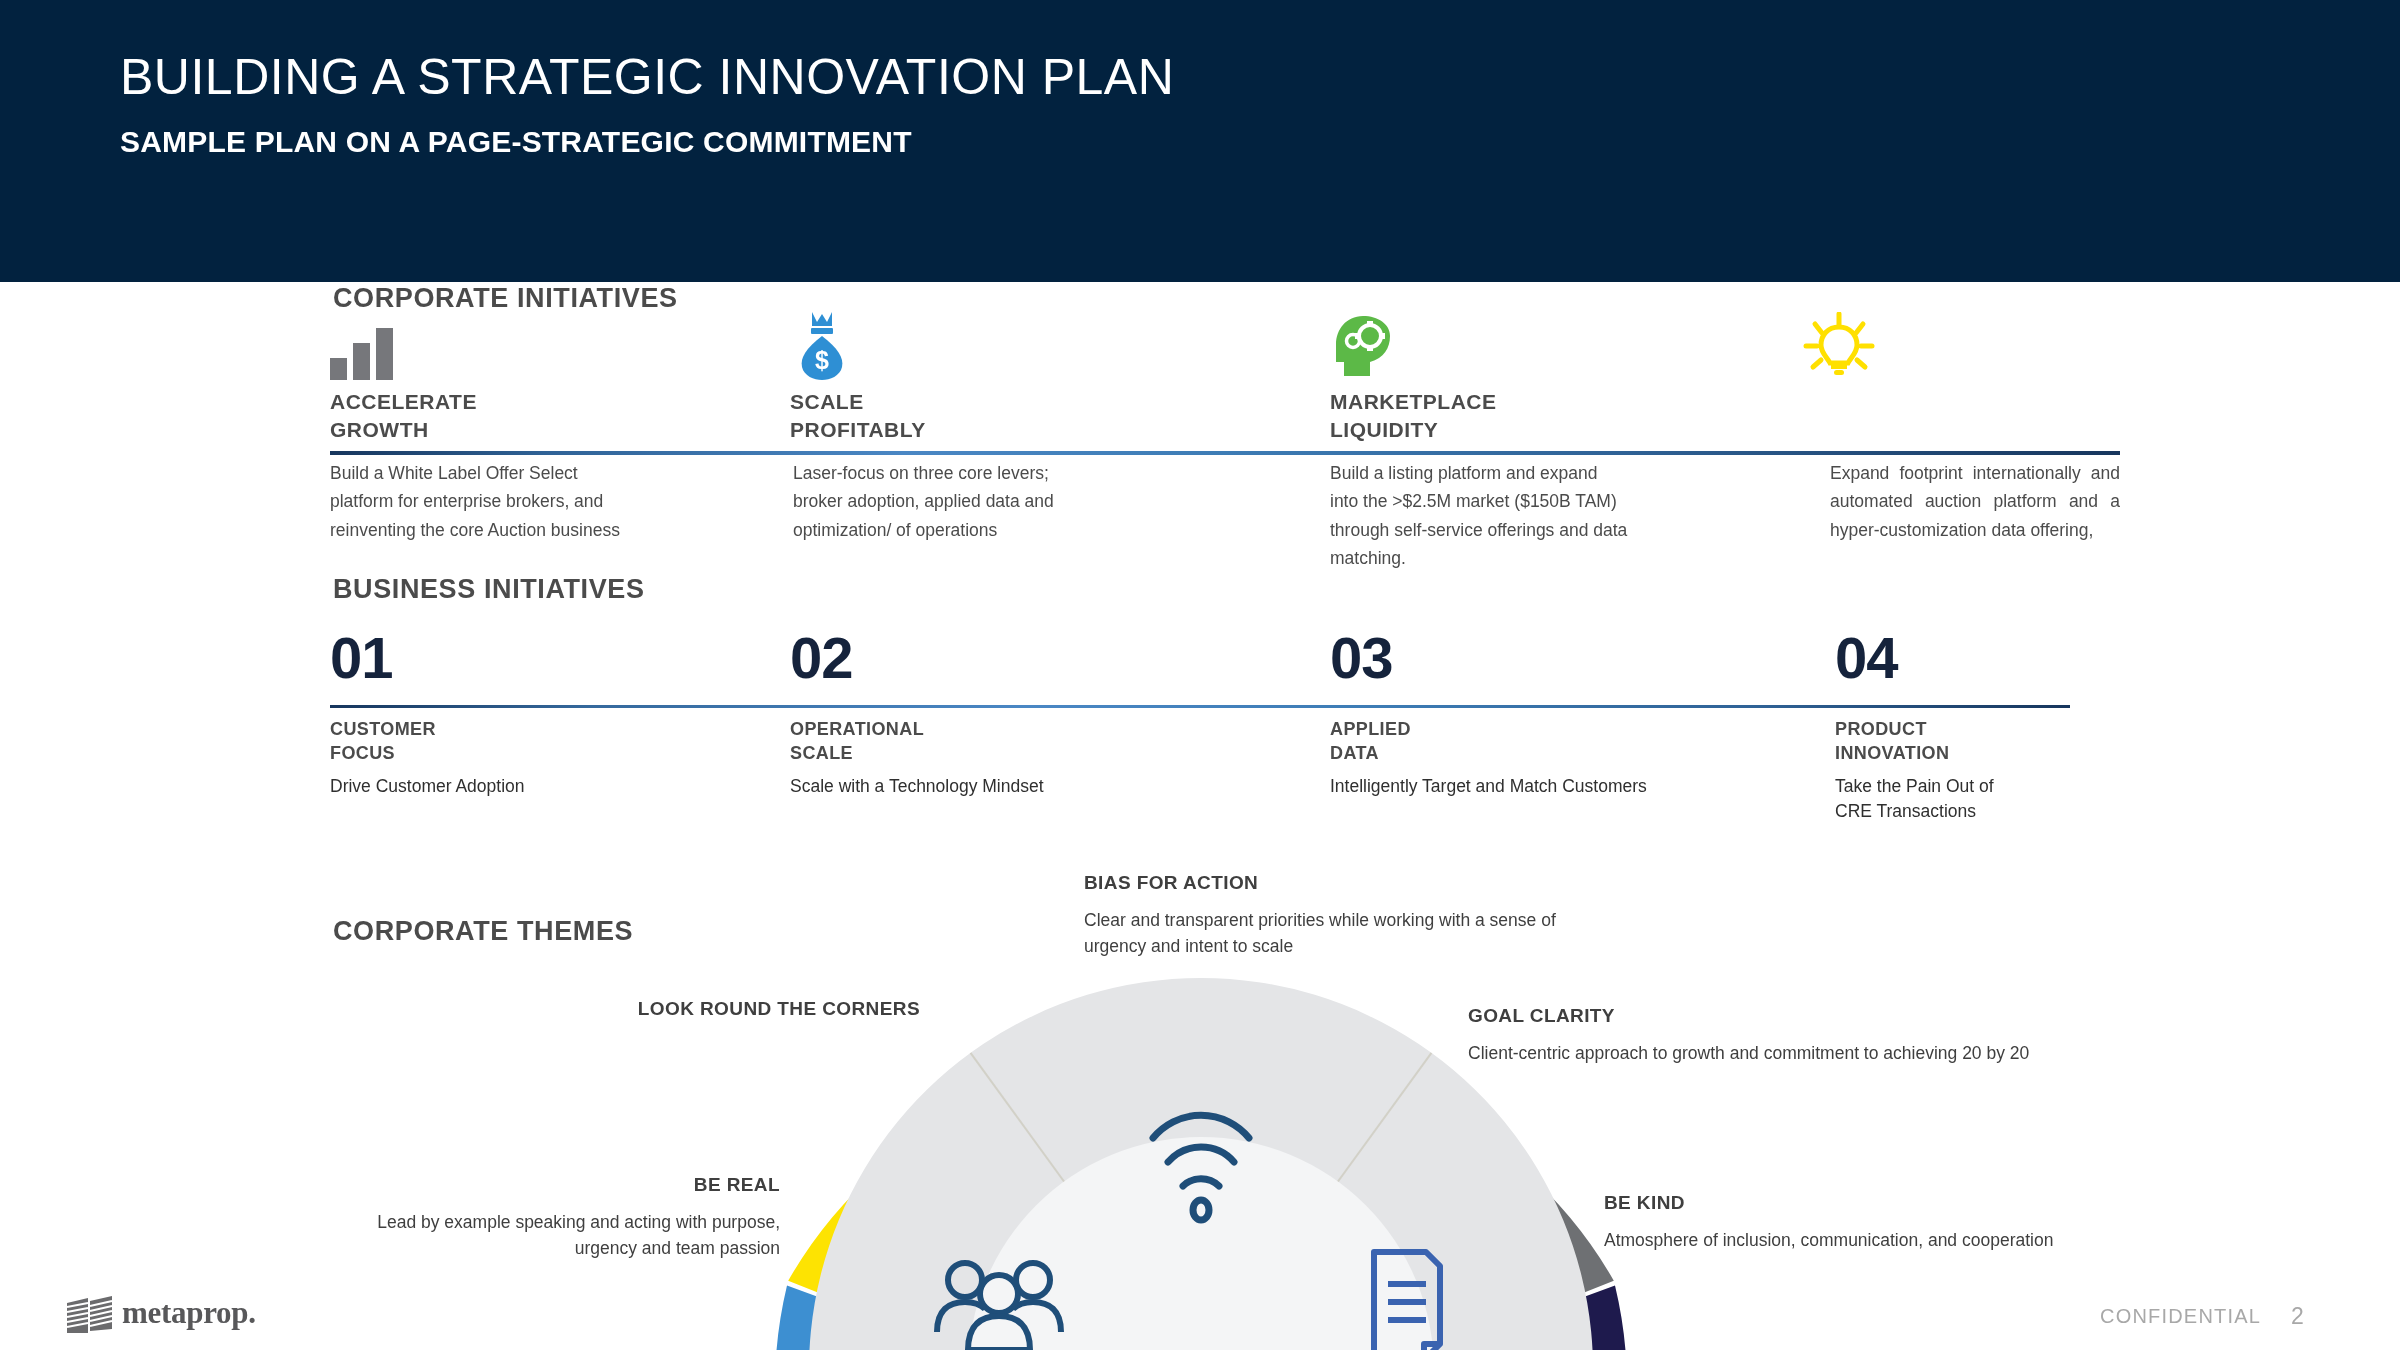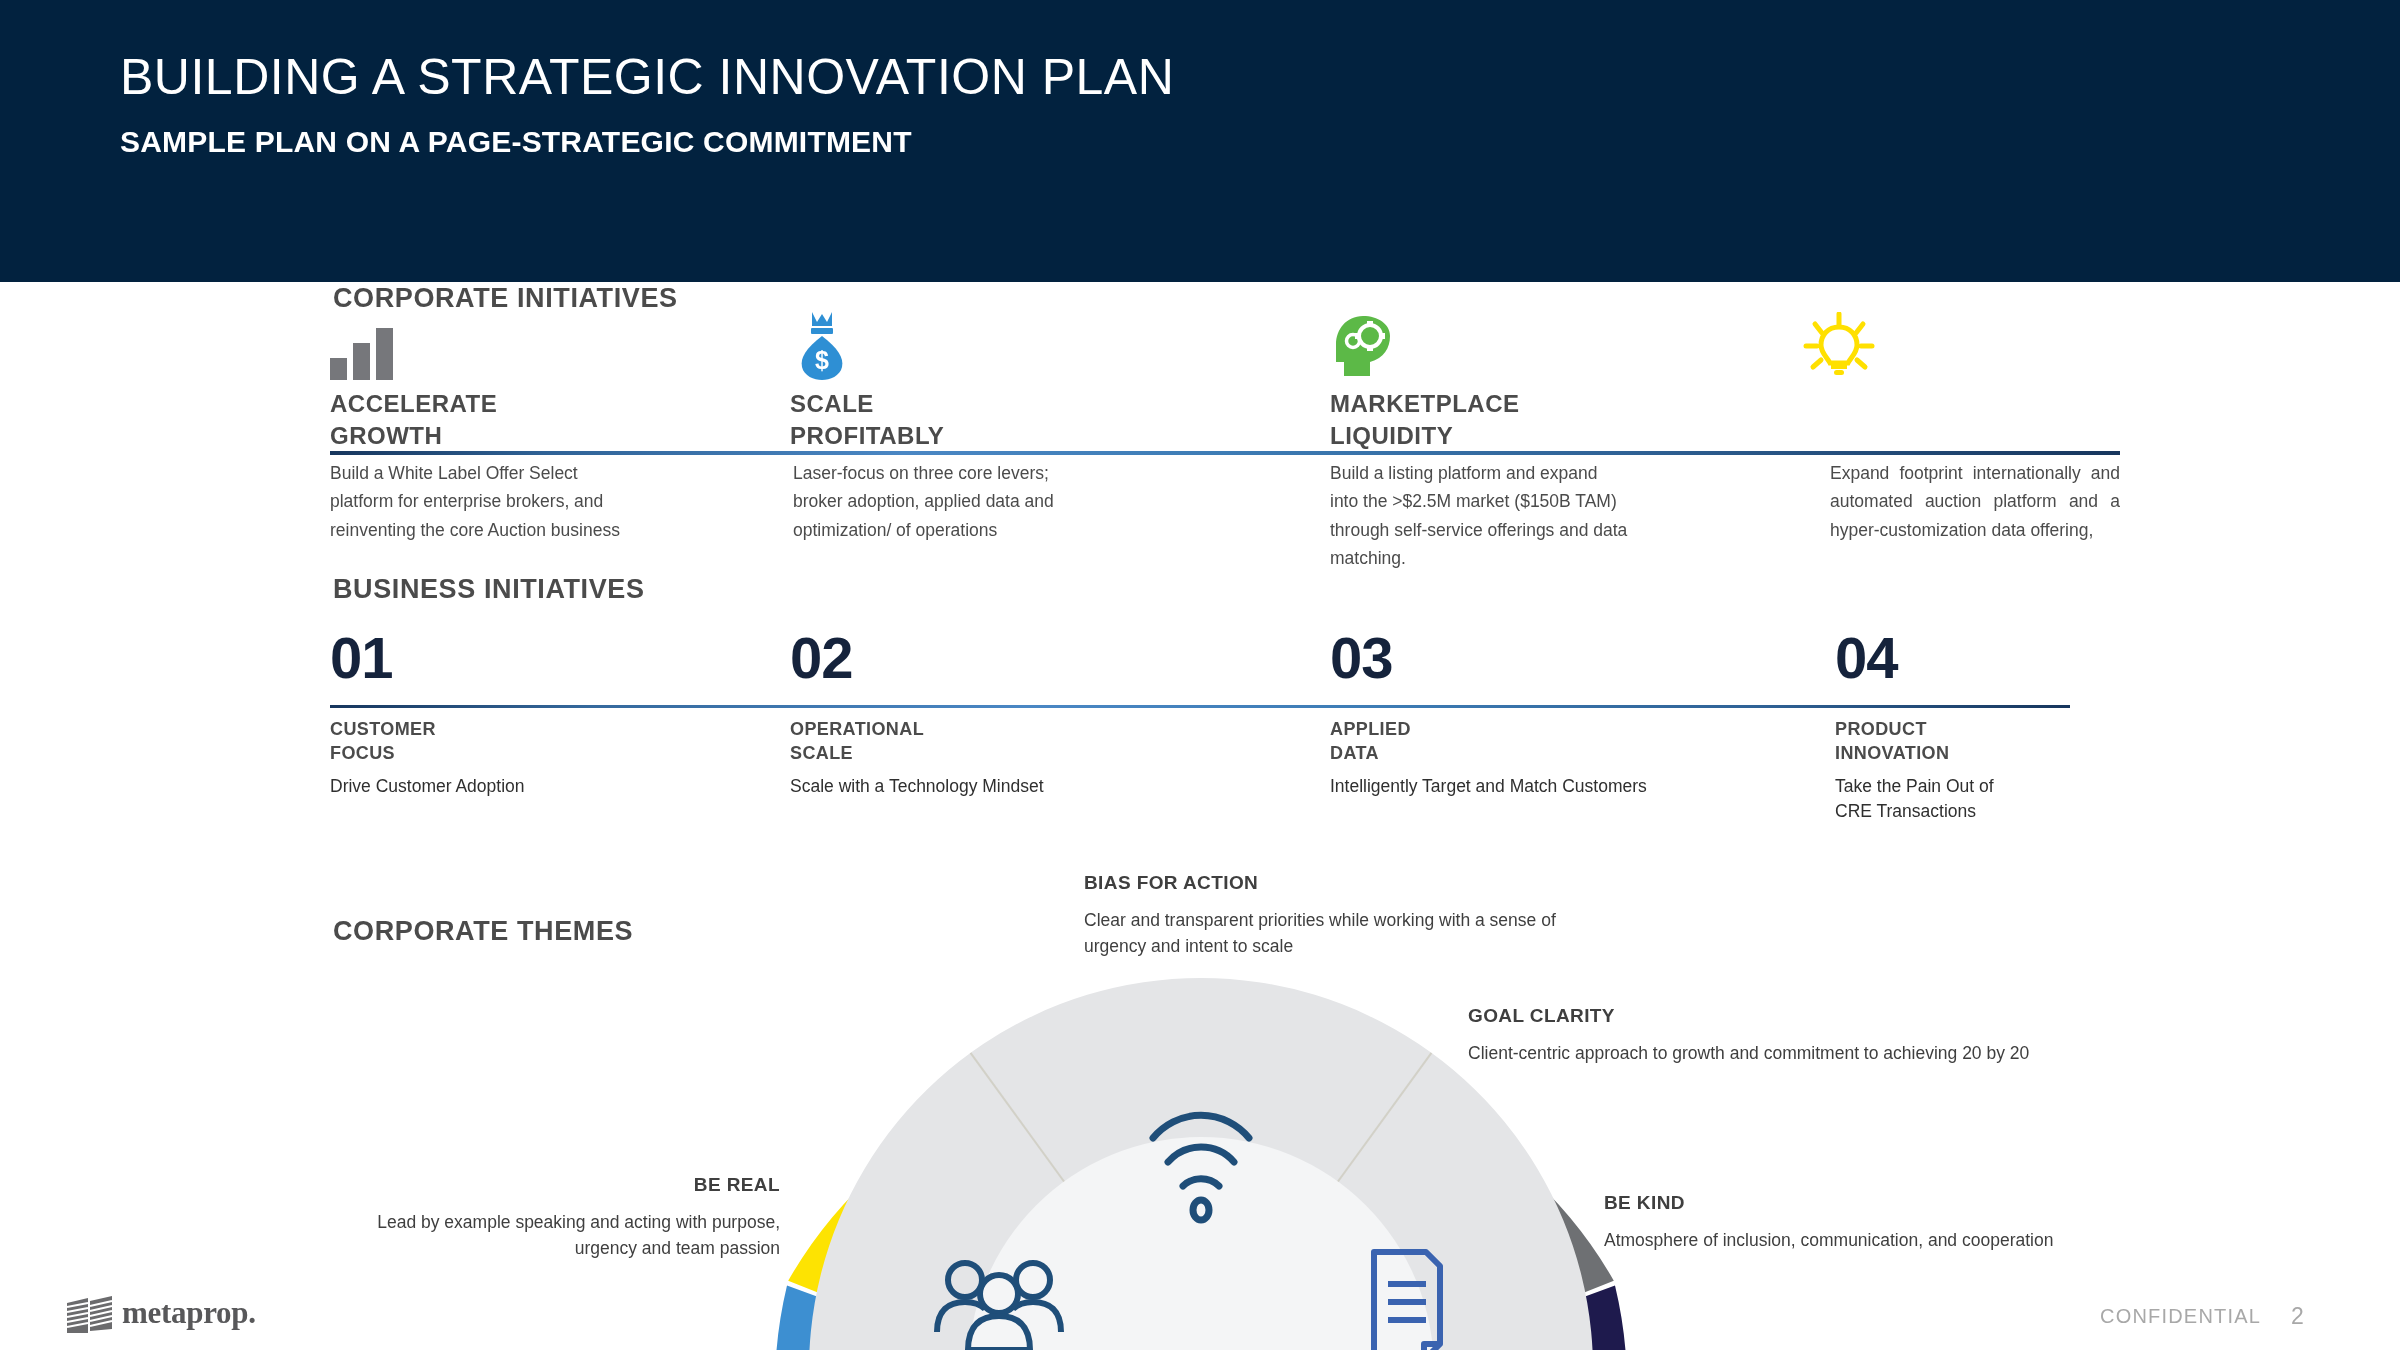--- a/index.html
+++ b/index.html
@@ -72,21 +72,21 @@
     top: 0;
     width: 330px;
   }
   .ci-icon {
     height: 68px;
     display: flex;
     align-items: flex-end;
   }
   .ci-title {
     margin-top: 8px;
-    font-size: 24px;
+    font-size: 21px;
     font-weight: bold;
     letter-spacing: 0.5px;
     color: #4b4b4b;
     line-height: 1.32;
   }
   #ci-divider {
     position: absolute;
     left: 330px;
     top: 451px;
     width: 1790px;
@@ -446,20 +446,21 @@
   <div class="theme-title">BE  KIND</div>
   <div class="theme-desc">Atmosphere of inclusion,  communication, and  cooperation</div>
 </div>
 
 <div class="theme-label ta-right" style="left:340px; top:1172px; width:440px;">
   <div class="theme-title">BE REAL</div>
   <div class="theme-desc">Lead by example speaking  and acting with purpose,  urgency and team passion</div>
 </div>
 
 <div class="theme-label ta-right" style="left:420px; top:996px; width:500px;">
+  <div class="theme-title">LOOK ROUND THE CORNERS</div>
 </div>
 
 <div id="logo-wrap">
   <span>
     <svg width="48" height="40" viewBox="0 0 48 40" xmlns="http://www.w3.org/2000/svg">
       <g fill="#6b6b6d">
         <path d="M1 8 L22 3 L22 38 L1 38 Z"></path>
         <path d="M24 6 L46 1 L46 34 L24 36 Z"></path>
       </g>
       <g stroke="#ffffff" stroke-width="1.8">

